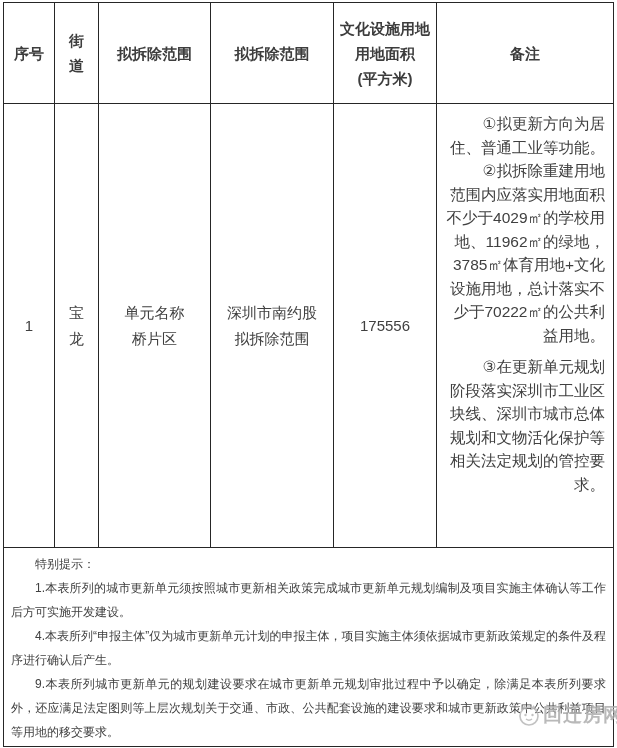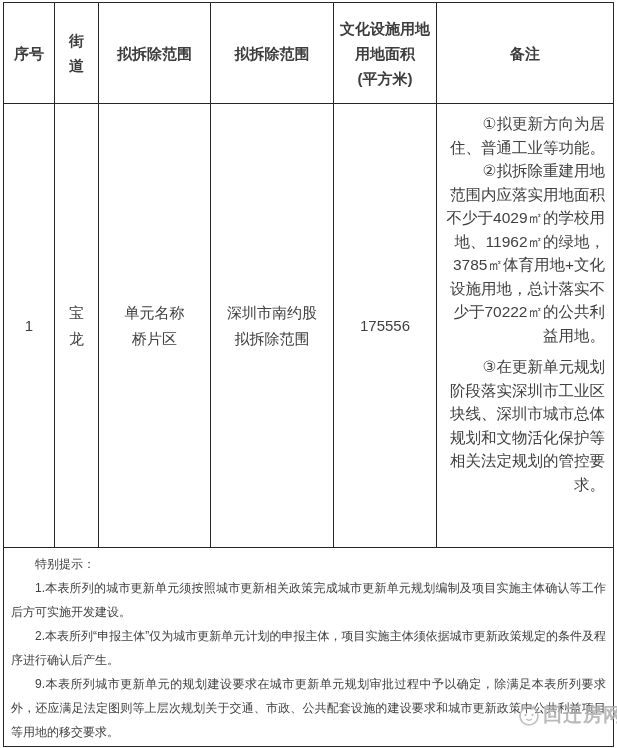--- a/index.html
+++ b/index.html
@@ -128,21 +128,21 @@
         <td class="remarks">
           <p>①拟更新方向为居住、普通工业等功能。</p>
           <p>②拟拆除重建用地范围内应落实用地面积不少于4029㎡的学校用地、11962㎡的绿地，3785㎡体育用地+文化设施用地，总计落实不少于70222㎡的公共利益用地。</p>
           <p class="gap-before">③在更新单元规划阶段落实深圳市工业区块线、深圳市城市总体规划和文物活化保护等相关法定规划的管控要求。</p>
         </td>
       </tr>
       <tr class="notes-row">
         <td class="notes" colspan="6">
           <p>特别提示：</p>
           <p>1.本表所列的城市更新单元须按照城市更新相关政策完成城市更新单元规划编制及项目实施主体确认等工作后方可实施开发建设。</p>
-          <p>2.本表所列“申报主体”仅为城市更新单元计划的申报主体，项目实施主体须依据城市更新政策规定的条件及程序进行确认后产生。</p>
+          <p>4.本表所列“申报主体”仅为城市更新单元计划的申报主体，项目实施主体须依据城市更新政策规定的条件及程序进行确认后产生。</p>
           <p>9.本表所列城市更新单元的规划建设要求在城市更新单元规划审批过程中予以确定，除满足本表所列要求外，还应满足法定图则等上层次规划关于交通、市政、公共配套设施的建设要求和城市更新政策中公共利益项目等用地的移交要求。</p>
         </td>
       </tr>
     </tbody>
   </table>
 
   <div class="watermark">
     <svg width="26" height="26" viewBox="0 0 26 26">
       <circle cx="13" cy="14" r="9" fill="none" stroke="#b5b5b5" stroke-width="1.6"></circle>
       <path d="M5.5 8 L8.5 4.5 L10.5 7.5" fill="none" stroke="#b5b5b5" stroke-width="1.6"></path>

